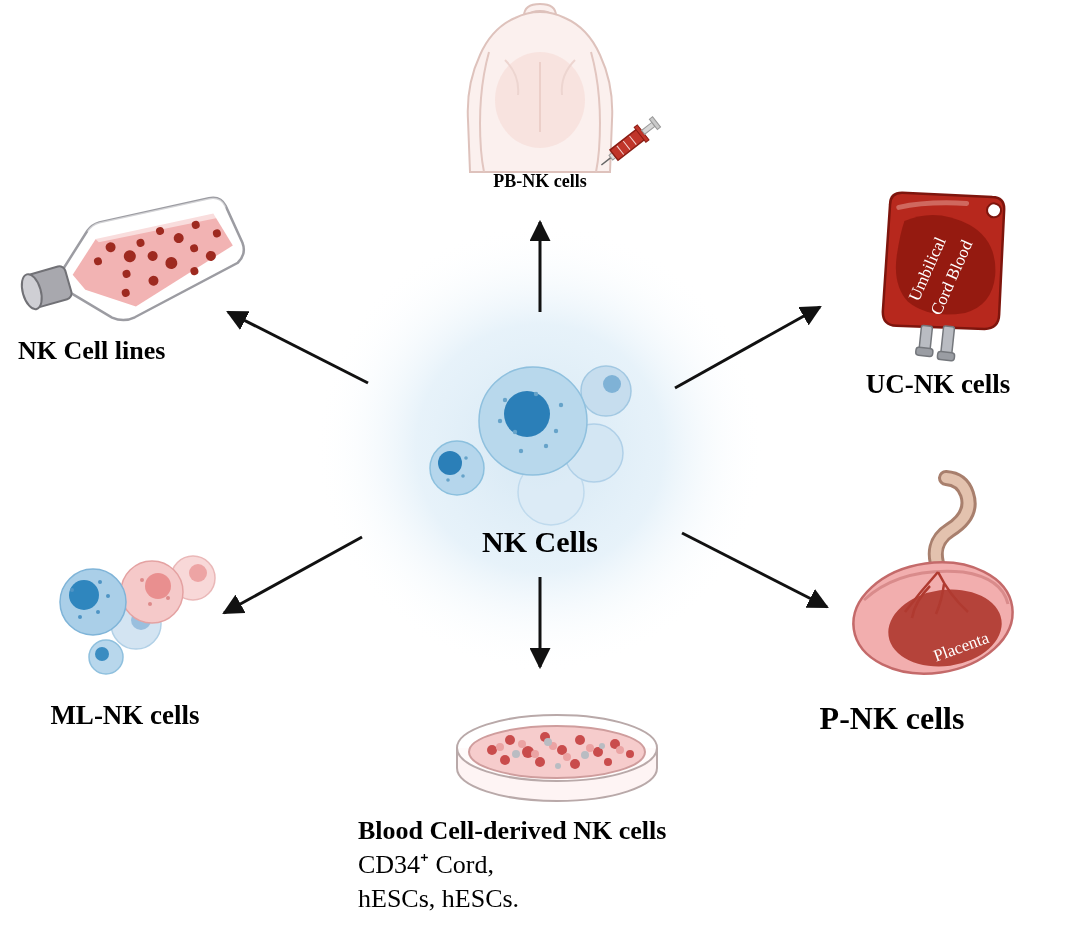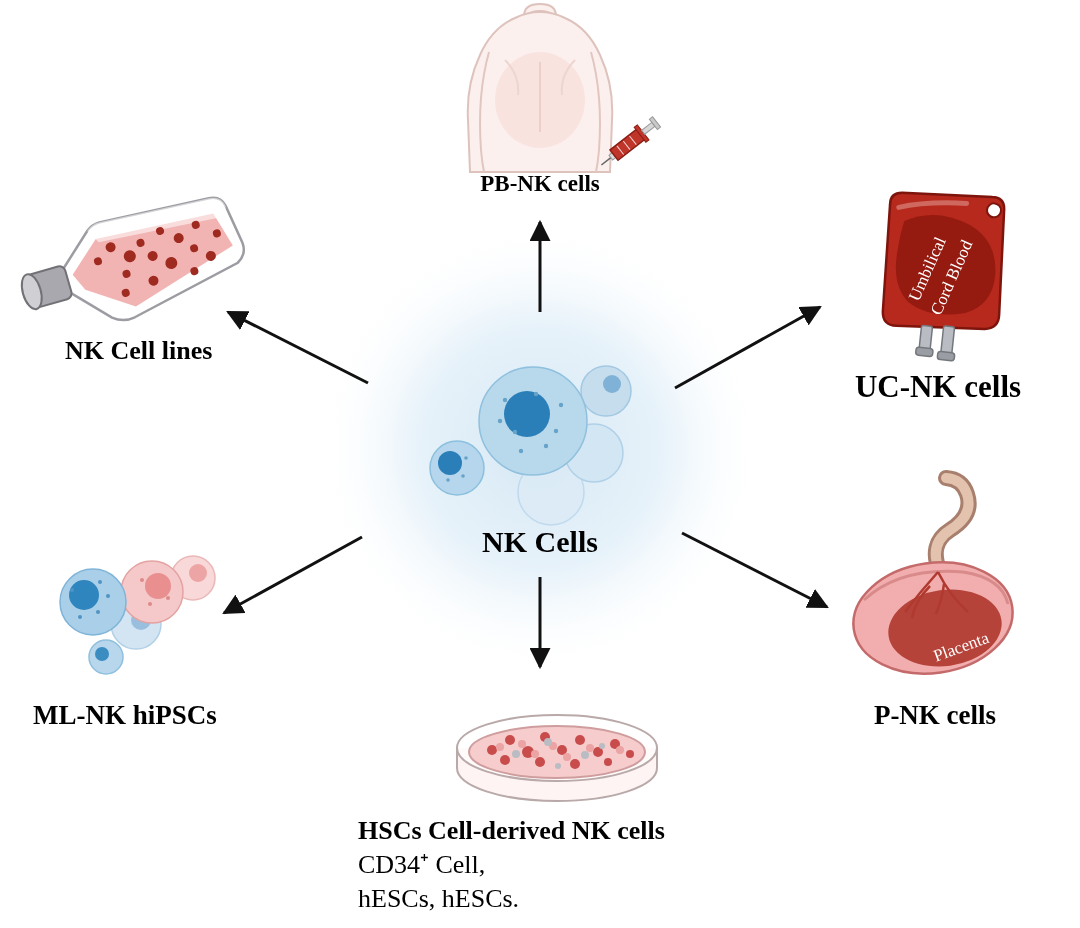--- a/index.html
+++ b/index.html
@@ -2,26 +2,26 @@
 <html><head>
 <meta charset="utf-8">
 <style>
   * { margin:0; padding:0; box-sizing:border-box; }
   html,body { width:1080px; height:928px; background:#ffffff; }
   body { font-family:"Liberation Serif", serif; position:relative; overflow:hidden; color:#000; }
   .stage { position:absolute; left:0; top:0; width:1080px; height:928px; }
   .label { position:absolute; white-space:nowrap; }
   .bold { font-weight:bold; }
   .cx { transform:translateX(-50%); }
-  .lbl-pb   { left:540px; top:171px; font-size:23px; }
-  .blk-lines{ left:18px;  top:334px; font-size:26px; line-height:33px;margin-left:47px; }
-  .lbl-uc   { left:938px; top:369px; font-size:31px; }
+  .lbl-pb   { left:540px; top:171px; font-size:18px; }
+  .blk-lines{ left:18px;  top:334px; font-size:26px; line-height:33px; }
+  .lbl-uc   { left:938px; top:369px; font-size:27px; }
   .lbl-center{ left:540px; top:525px; font-size:30px;text-align:right; }
   .lbl-ml   { left:125px; top:700px; font-size:27px; }
-  .lbl-p    { left:935px; top:700px; font-size:27px; }
+  .lbl-p    { left:892px; top:700px; font-size:32px; }
   .blk-stem { left:358px; top:814px; font-size:26px; line-height:34px; }
 </style>
 </head>
 <body>
 
 <svg class="stage" viewBox="0 0 1080 928" xmlns="http://www.w3.org/2000/svg">
   <defs>
     <radialGradient id="glow" cx="50%" cy="50%" r="50%">
       <stop offset="0%" stop-color="#d3e6f3" stop-opacity="0.95"></stop>
       <stop offset="55%" stop-color="#dfeef8" stop-opacity="0.75"></stop>
@@ -214,21 +214,21 @@
 <div class="label lbl-pb bold cx">PB-NK cells</div>
 
 <div class="label blk-lines">
   <div class="bold">NK Cell lines</div>
 </div>
 
 <div class="label lbl-uc bold cx">UC-NK cells</div>
 
 <div class="label lbl-center bold cx">NK Cells</div>
 
-<div class="label lbl-ml bold cx">ML-NK hiPSCs</div>
+<div class="label lbl-ml bold cx">ML-NK cells</div>
 
 <div class="label lbl-p bold cx">P-NK cells</div>
 
 <div class="label blk-stem">
-  <div class="bold">HSCs Cell-derived NK cells</div>
-  <div>CD34⁺ Cell,</div>
+  <div class="bold">Blood Cell-derived NK cells</div>
+  <div>CD34⁺ Cord,</div>
   <div>hESCs, hESCs.</div>
 </div>
 
 </body></html>

